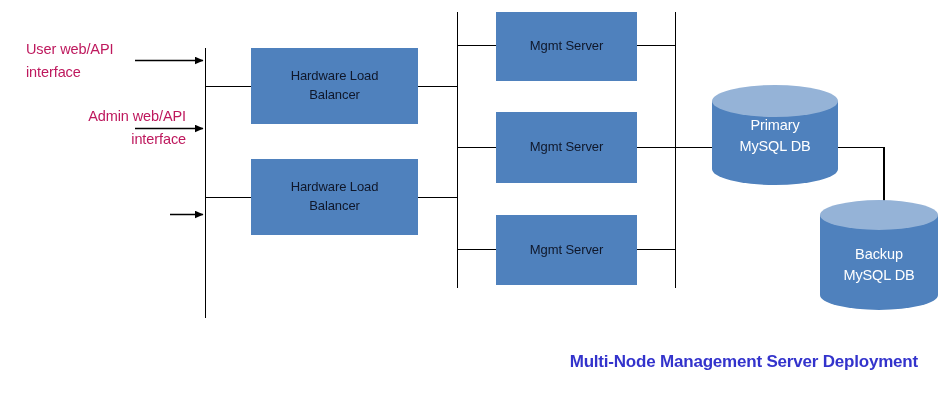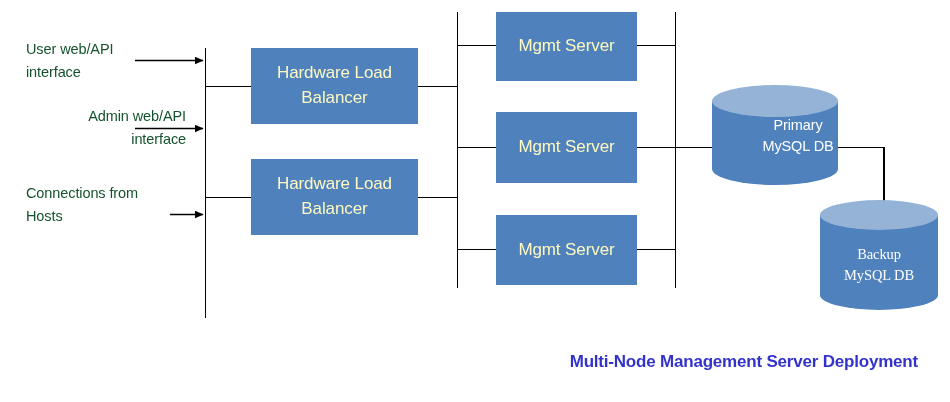--- a/index.html
+++ b/index.html
@@ -23,38 +23,38 @@
     top: 0;
     width: 950px;
     height: 402px;
   }
 
   
   .side-label {
     position: absolute;
     font-size: 14.5px;
     line-height: 1.62;
-    color: #14532d;
+    color: #be185d;
     white-space: pre-line;
     letter-spacing: -0.1px;
   }
   #label-user      { left: 26px; top: 38px;  width: 160px; }
   #label-admin     { left: 26px; top: 105px; width: 160px; text-align: right; }
   #label-hosts     { left: 26px; top: 182px; width: 170px; }
 
   
   .box {
     position: absolute;
     background: #4F81BD;
-    color: #fef9c3;
+    color: #0f172a;
     display: flex;
     align-items: center;
     justify-content: center;
     text-align: center;
-    font-size: 17px;
+    font-size: 13px;
     line-height: 1.45;
     white-space: pre-line;
     letter-spacing: -0.1px;
   }
   #lb-1   { left: 251px; top: 48px;  width: 167px; height: 76px; }
   #lb-2   { left: 251px; top: 159px; width: 167px; height: 76px; }
   #ms-1   { left: 496px; top: 12px;  width: 141px; height: 69px; }
   #ms-2   { left: 496px; top: 112px; width: 141px; height: 71px; }
   #ms-3   { left: 496px; top: 215px; width: 141px; height: 70px; }
 
@@ -72,22 +72,22 @@
     left: 0;
     width: 100%;
     color: #ffffff;
     text-align: center;
     font-size: 14.5px;
     line-height: 1.45;
     white-space: pre-line;
     letter-spacing: -0.1px;
   }
   #db-primary { left: 712px; top: 85px;  width: 126px; height: 100px; }
-  #db-primary .cyl-text { top: 30px; margin-left: 23px; }
-  #db-backup  { left: 820px; top: 200px; width: 118px; height: 110px; font-family: Liberation Serif, serif; }
+  #db-primary .cyl-text { top: 30px; }
+  #db-backup  { left: 820px; top: 200px; width: 118px; height: 110px; }
   #db-backup  .cyl-text { top: 44px; }
 
   
   #title {
     position: absolute;
     left: 0;
     top: 352px;
     width: 918px;
     text-align: right;
     font-size: 17px;
@@ -141,22 +141,20 @@
       <line x1="135" y1="60.5" x2="203" y2="60.5"></line>
       <line x1="135" y1="128.5" x2="203" y2="128.5"></line>
       <line x1="170" y1="214.5" x2="203" y2="214.5"></line>
     </g>
   </svg>
 
   <div class="side-label" id="label-user">User web/API
 interface</div>
   <div class="side-label" id="label-admin">Admin web/API
 interface</div>
-  <div class="side-label" id="label-hosts">Connections from
-Hosts</div>
 
   <div class="box" id="lb-1">Hardware Load
 Balancer</div>
   <div class="box" id="lb-2">Hardware Load
 Balancer</div>
 
   <div class="box" id="ms-1">Mgmt Server</div>
   <div class="box" id="ms-2">Mgmt Server</div>
   <div class="box" id="ms-3">Mgmt Server</div>
 

